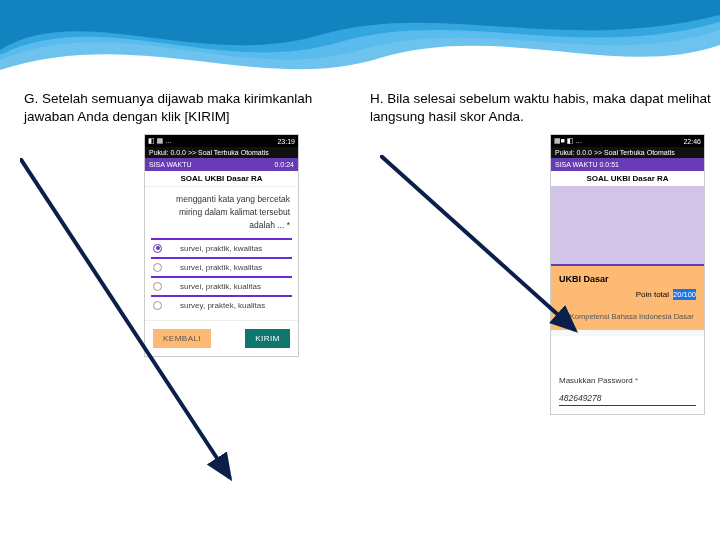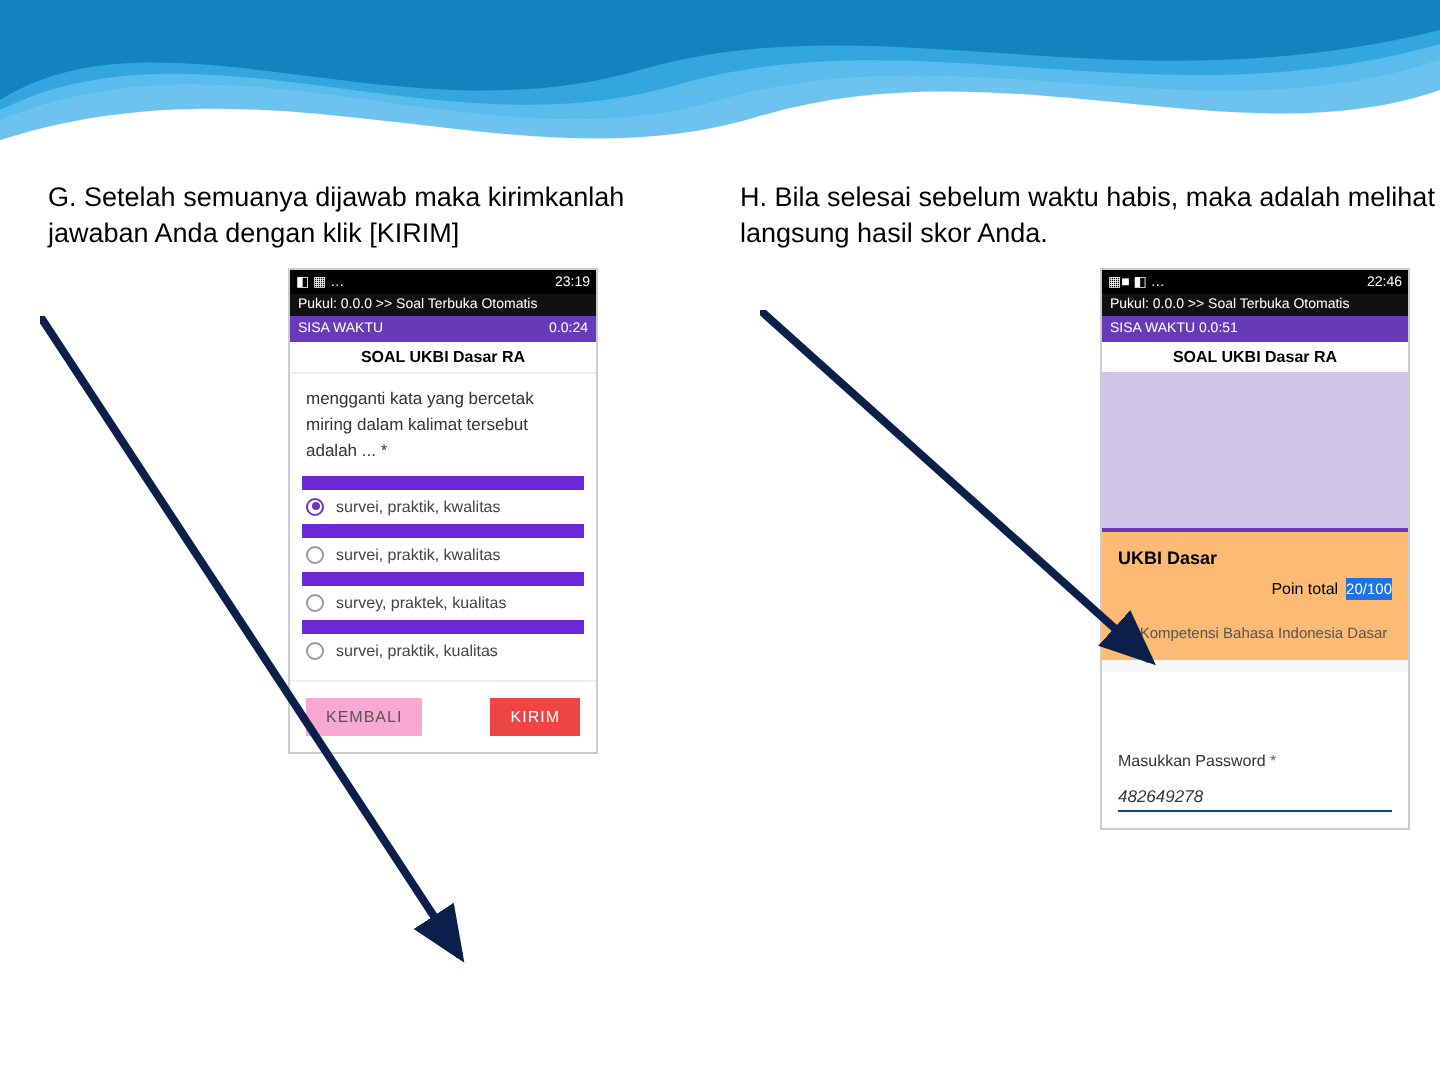--- a/index.html
+++ b/index.html
@@ -76,31 +76,33 @@
     font-size: 8px;
     font-weight: bold;
     padding: 3px 0;
     border-bottom: 1px solid #eee;
   }
   .phone .qbody {
     padding: 6px 8px;
     font-size: 8.5px;
     line-height: 1.5;
     color: #333;
+    text-align: right;
   }
   .phone .options {
     padding: 0 6px 6px 6px;
   }
   .opt {
     display: flex;
     align-items: center;
     padding: 4px 2px;
-    border-top: 7px solid #6d28d9;
+    border-top: 2px solid #6d28d9;
     font-size: 8px;
     color: #444;
+    gap: 12px;
   }
   .opt .radio {
     width: 9px; height: 9px;
     border: 1.5px solid #999;
     border-radius: 50%;
     margin-right: 6px;
     flex-shrink: 0;
     position: relative;
   }
   .opt.selected .radio { border-color: #673ab7; }
@@ -117,25 +119,25 @@
     justify-content: space-between;
     padding: 8px;
     border-top: 1px solid #eee;
   }
   .btn {
     font-size: 8px;
     padding: 5px 10px;
     letter-spacing: 0.5px;
   }
   .btn-back {
-    background: #f9a8d4;
+    background: #fdba74;
     color: #555;
   }
   .btn-send {
-    background: #ef4444;
+    background: #0f766e;
     color: #fff;
   }
   .phone-r {
     width: 155px;
     margin-left: 180px;
     border: 1px solid #ccc;
     background: #f7f7f7;
     font-size: 8px;
   }
   .phone-r .statusbar {
@@ -259,38 +261,38 @@
         <div class="opt selected">
             <span class="radio"></span>
             <span>survei, praktik, kwalitas</span>
           </div>
         <div class="opt">
             <span class="radio"></span>
             <span>survei, praktik, kwalitas</span>
           </div>
         <div class="opt">
             <span class="radio"></span>
-            <span>survey, praktek, kualitas</span>
+            <span>survei, praktik, kualitas</span>
           </div>
         <div class="opt">
             <span class="radio"></span>
-            <span>survei, praktik, kualitas</span>
+            <span>survey, praktek, kualitas</span>
           </div>
       </div>
       <div class="buttons">
         <div class="btn btn-back">KEMBALI</div>
         <div class="btn btn-send">KIRIM</div>
       </div>
     </div>
   </div>
 
   <div class="col-right">
     <div class="instruction">
       <span class="letter">H.</span>
-      <span style="display:inline">Bila selesai sebelum waktu habis, maka adalah melihat langsung hasil skor Anda.</span>
+      <span style="display:inline">Bila selesai sebelum waktu habis, maka dapat melihat langsung hasil skor Anda.</span>
     </div>
 
     <div class="phone-r">
       <div class="statusbar">
         <span>▦■ ◧ …</span>
         <span>22:46</span>
       </div>
       <div class="crumb">Pukul: 0.0.0 &gt;&gt; Soal Terbuka Otomatis</div>
       <div class="timer">SISA WAKTU 0.0:51</div>
       <div class="title">SOAL UKBI Dasar RA</div>

